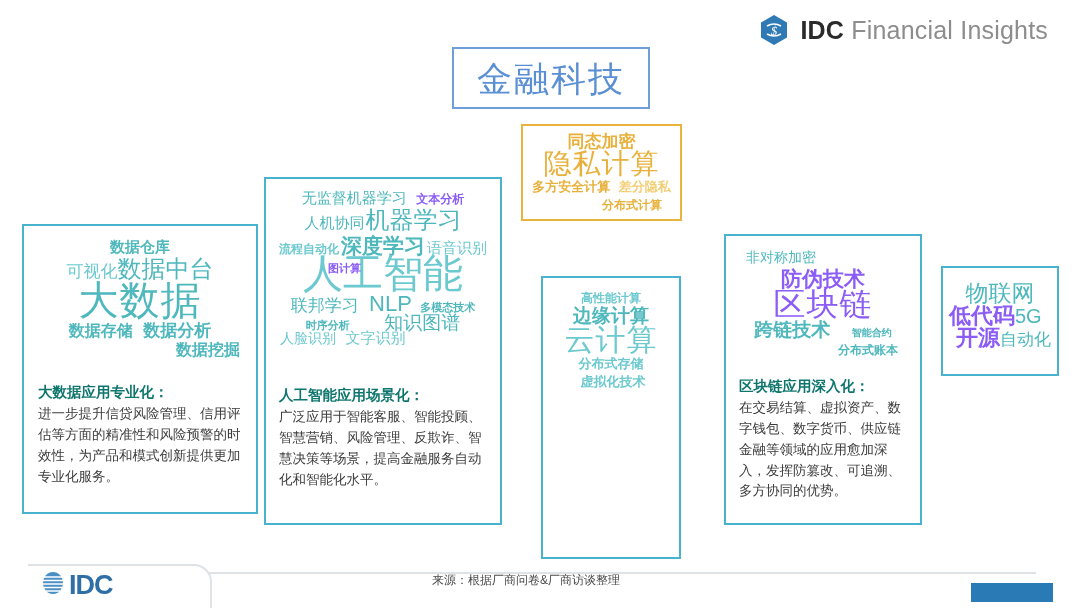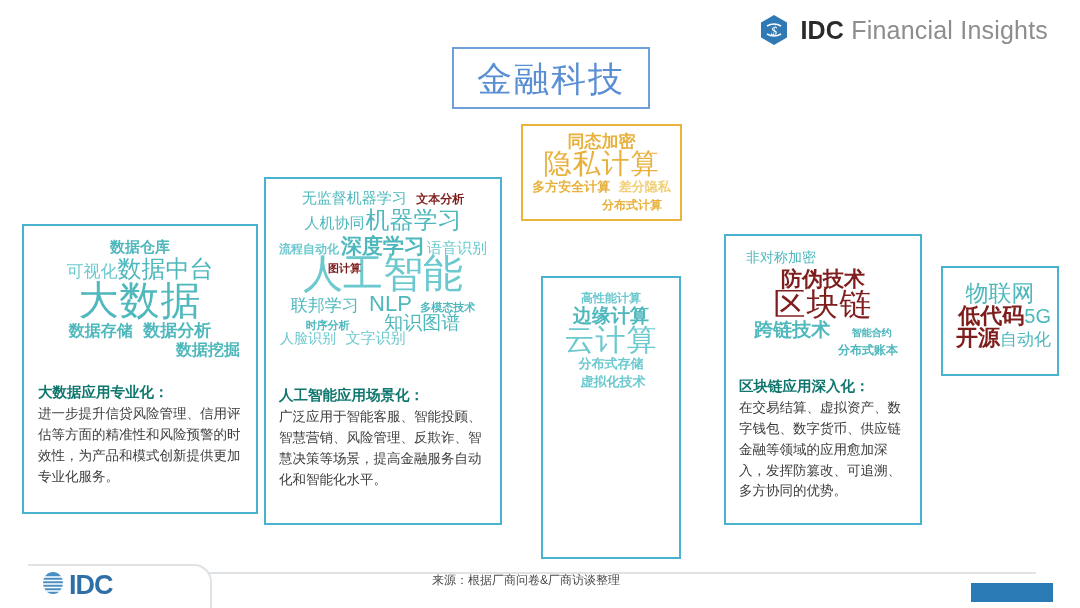--- a/index.html
+++ b/index.html
@@ -36,21 +36,21 @@
   
   #card-bigdata{left:22px;top:224px;width:236px;height:290px;}
   #card-ai{left:264px;top:177px;width:238px;height:348px;}
   #card-privacy{left:521px;top:124px;width:161px;height:97px;}
   #card-cloud{left:541px;top:276px;width:140px;}
   #card-cloud{left:541px;top:276px;width:140px;height:283px;}
   #card-blockchain{left:724px;top:234px;width:198px;height:291px;}
   #card-iot{left:941px;top:266px;width:118px;height:110px;} 
   .t2{color:#6cc9cf;}
   .t3{color:#4fb8bd;}
-  .t4{color:#7f1d1d;}
+  .t4{color:#8b5cf6;}
   .g1{color:#f2cf77;}
   .g2{color:#e8b13c;}
 
   
   .footer-line{position:absolute;left:44px;top:572px;width:992px;height:2px;background:#dfe3e6;}
   .footer-tab{
     position:absolute;left:28px;top:564px;width:182px;height:44px;
     background:#ffffff;border-top:2px solid #dfe3e6;border-right:2px solid #dfe3e6;
     border-top-right-radius:18px;
   }
@@ -200,21 +200,21 @@
       <div class="body-h" style="font-size:14.5px;line-height:1.5;">区块链应用深入化：</div>
       <div class="body-p" style="font-size:13.5px;line-height:1.55;">在交易结算、虚拟资产、数字钱包、数字货币、供应链金融等领域的应用愈加深入，发挥防篡改、可追溯、多方协同的优势。</div>
     </div>
   </div>
 
   <div class="card" id="card-iot">
     <div class="cloud" style="padding:14px 6px 0;">
       <div style="text-align:center;">
         <span class="t3" style="font-size:23px;">物联网</span>
       </div>
-      <div style="text-align:right;margin-top:-1px;">
+      <div style="text-align:left;margin-top:-1px;">
         <span class="t4" style="font-size:22px;font-weight:bold;">低代码</span><span class="t3" style="font-size:20px;">5G</span>
       </div>
       <div style="text-align:right;margin-top:-1px;">
         <span class="t4" style="font-size:22px;font-weight:bold;">开源</span><span class="t3" style="font-size:17px;">自动化</span>
       </div>
     </div>
   </div>
 
   <div class="footer-line"></div>
   <div class="footer-tab"></div>

